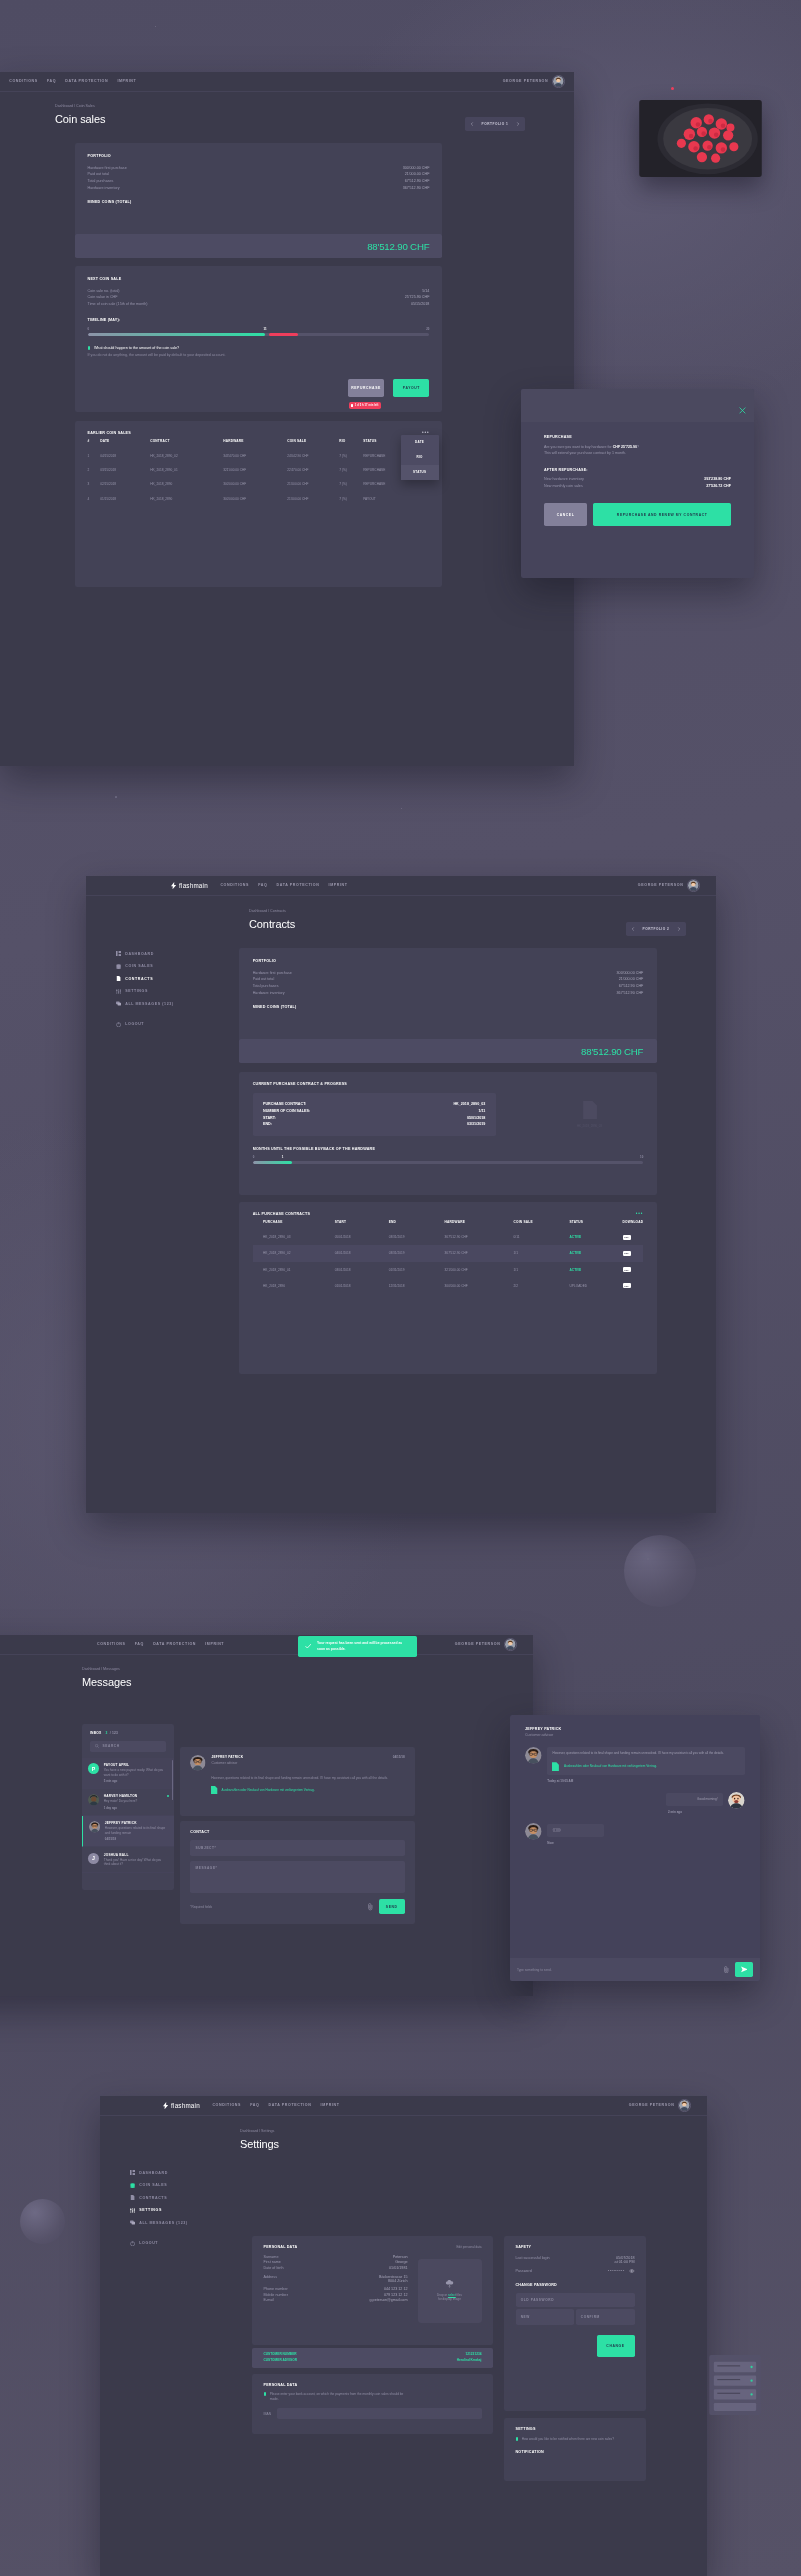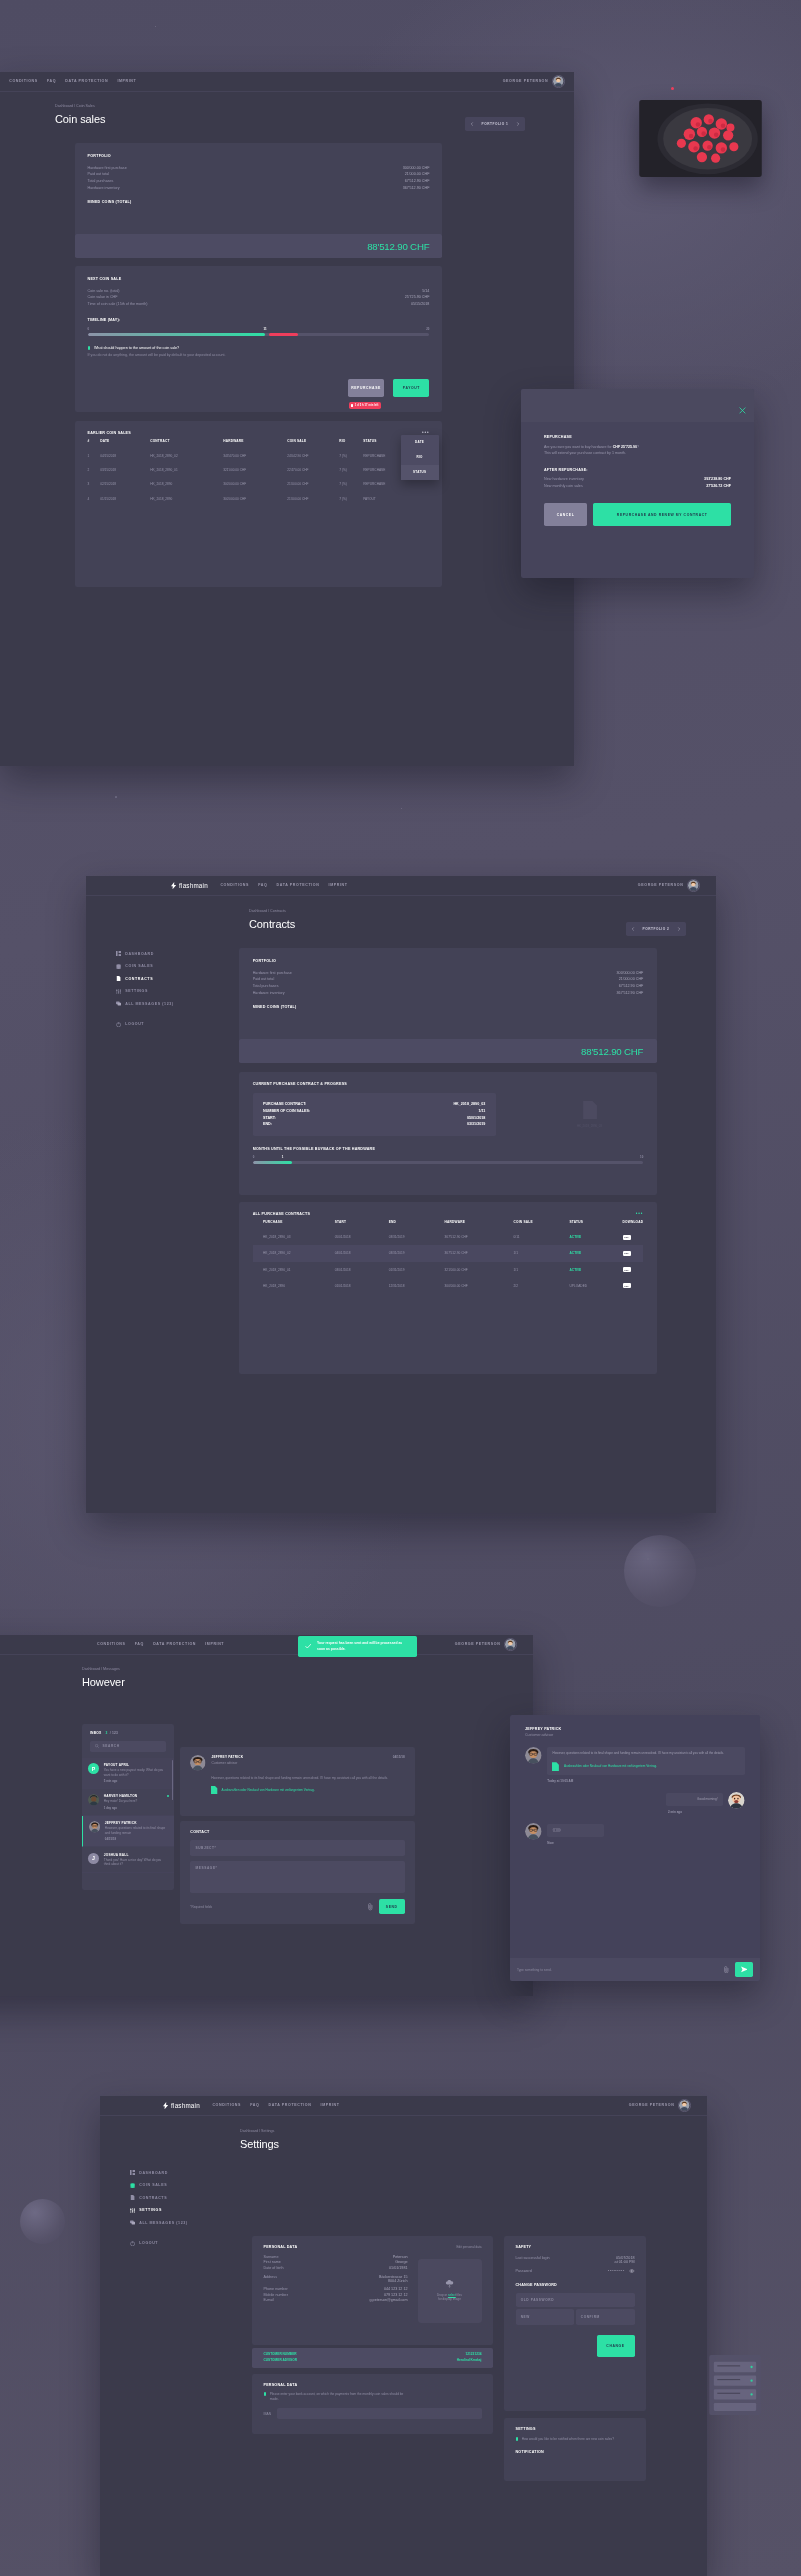--- a/index.html
+++ b/index.html
@@ -598,21 +598,21 @@
         <circle cx="20" cy="15" r="9" fill="#f0c9a6"></circle>
               <path d="M5 40c1-10 8-14 15-14s14 4 15 14z" fill="#3f4a5e"></path>
         <path d="M11 12c2-7 16-7 18 0 1 4-1 5-1 5-1-5-4-6-8-6s-7 1-8 6c0 0-2-1-1-5z" fill="#5a3a22"></path>
             </g>
           </svg>
       </span>
     </div>
   </div>
 
   <div style="position:absolute;left:145px;top:32px" class="crumb">Dashboard / Messages</div>
-  <div style="position:absolute;left:145px;top:41px" class="ptitle">However</div>
+  <div style="position:absolute;left:145px;top:41px" class="ptitle">Messages</div>
 
   <div class="card" style="position:absolute;left:145px;top:89px;width:92px;height:166px;overflow:hidden">
     <div style="padding:7.4px 8px 0">
       <div style="font-size:3.3px;font-weight:bold;color:#fff;letter-spacing:0.2px">
         <span>INBOX</span>
         <span class="mint" style="margin-left:2.9px">3</span>
         <span style="color:#9896ad;margin-left:1.1px">/ 123</span>
       </div>
       <div class="field" style="height:11.5px;margin-top:5.2px;gap:3.4px">
         <svg width="4" height="4" viewBox="0 0 10 10">

